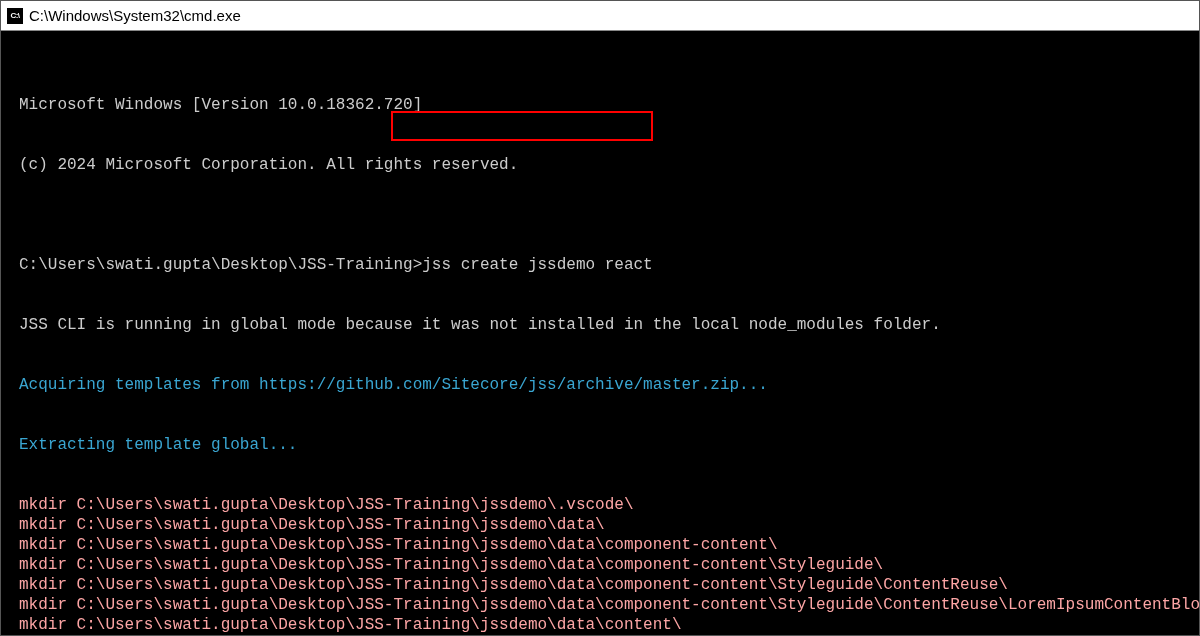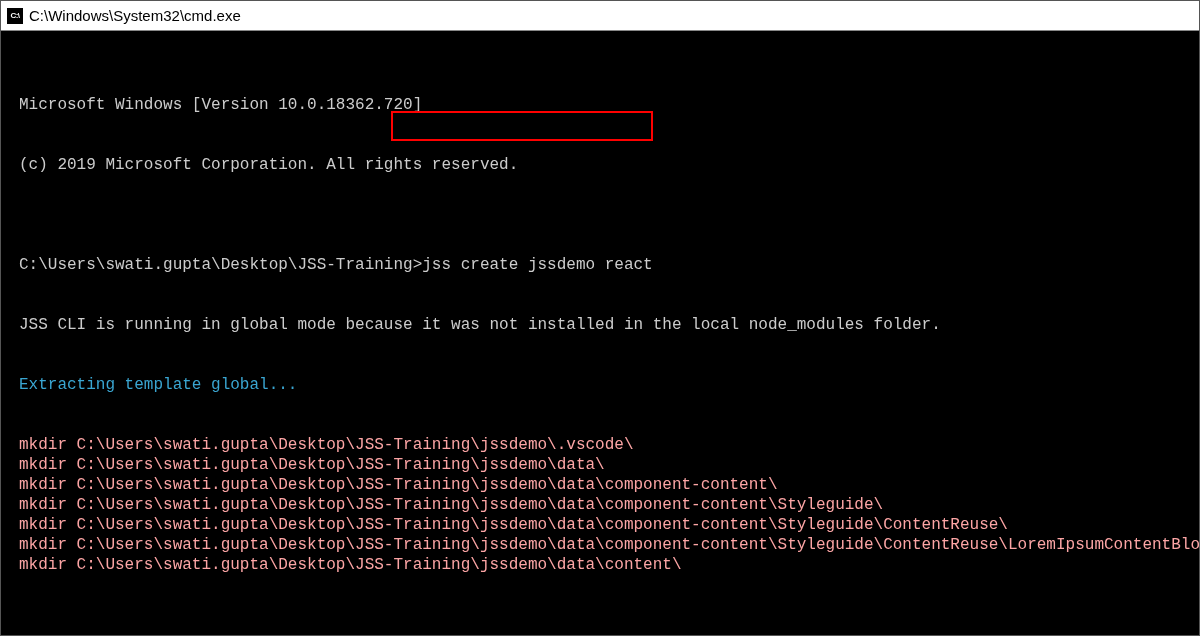--- a/index.html
+++ b/index.html
@@ -86,20 +86,21 @@
   <div class="titlebar">
     <div class="titlebar-icon">
       <span>C:\</span>
     </div>
     <span class="titlebar-text">C:\Windows\System32\cmd.exe</span>
   </div>
 
   <div class="terminal">
     <div class="highlight-box" style="top: 80px; left: 390px; width: 262px; height: 30px;"></div>
     <div class="line">Microsoft Windows [Version 10.0.18362.720]</div>
-    <div class="line">(c) 2019 Microsoft Corporation. All rights reserved.</div>
+    <div class="line">(c) 2024 Microsoft Corporation. All rights reserved.</div>
     <div class="line"></div>
     <div class="line prompt-line"><span>C:\Users\swati.gupta\Desktop\JSS-Training&gt;</span><span>jss create jssdemo react</span></div>
     <div class="line">JSS CLI is running in global mode because it was not installed in the local node_modules folder.</div>
+    <div class="line cyan">Acquiring templates from https://github.com/Sitecore/jss/archive/master.zip...</div>
     <div class="line cyan">Extracting template global...</div>
     <div id="mkdir-container"><div class="line gray">mkdir C:\Users\swati.gupta\Desktop\JSS-Training\jssdemo\.vscode\</div><div class="line gray">mkdir C:\Users\swati.gupta\Desktop\JSS-Training\jssdemo\data\</div><div class="line gray">mkdir C:\Users\swati.gupta\Desktop\JSS-Training\jssdemo\data\component-content\</div><div class="line gray">mkdir C:\Users\swati.gupta\Desktop\JSS-Training\jssdemo\data\component-content\Styleguide\</div><div class="line gray">mkdir C:\Users\swati.gupta\Desktop\JSS-Training\jssdemo\data\component-content\Styleguide\ContentReuse\</div><div class="line gray">mkdir C:\Users\swati.gupta\Desktop\JSS-Training\jssdemo\data\component-content\Styleguide\ContentReuse\LoremIpsumContentBlock\</div><div class="line gray">mkdir C:\Users\swati.gupta\Desktop\JSS-Training\jssdemo\data\content\</div></div>
   </div>
 </div>
 
 </body></html>

